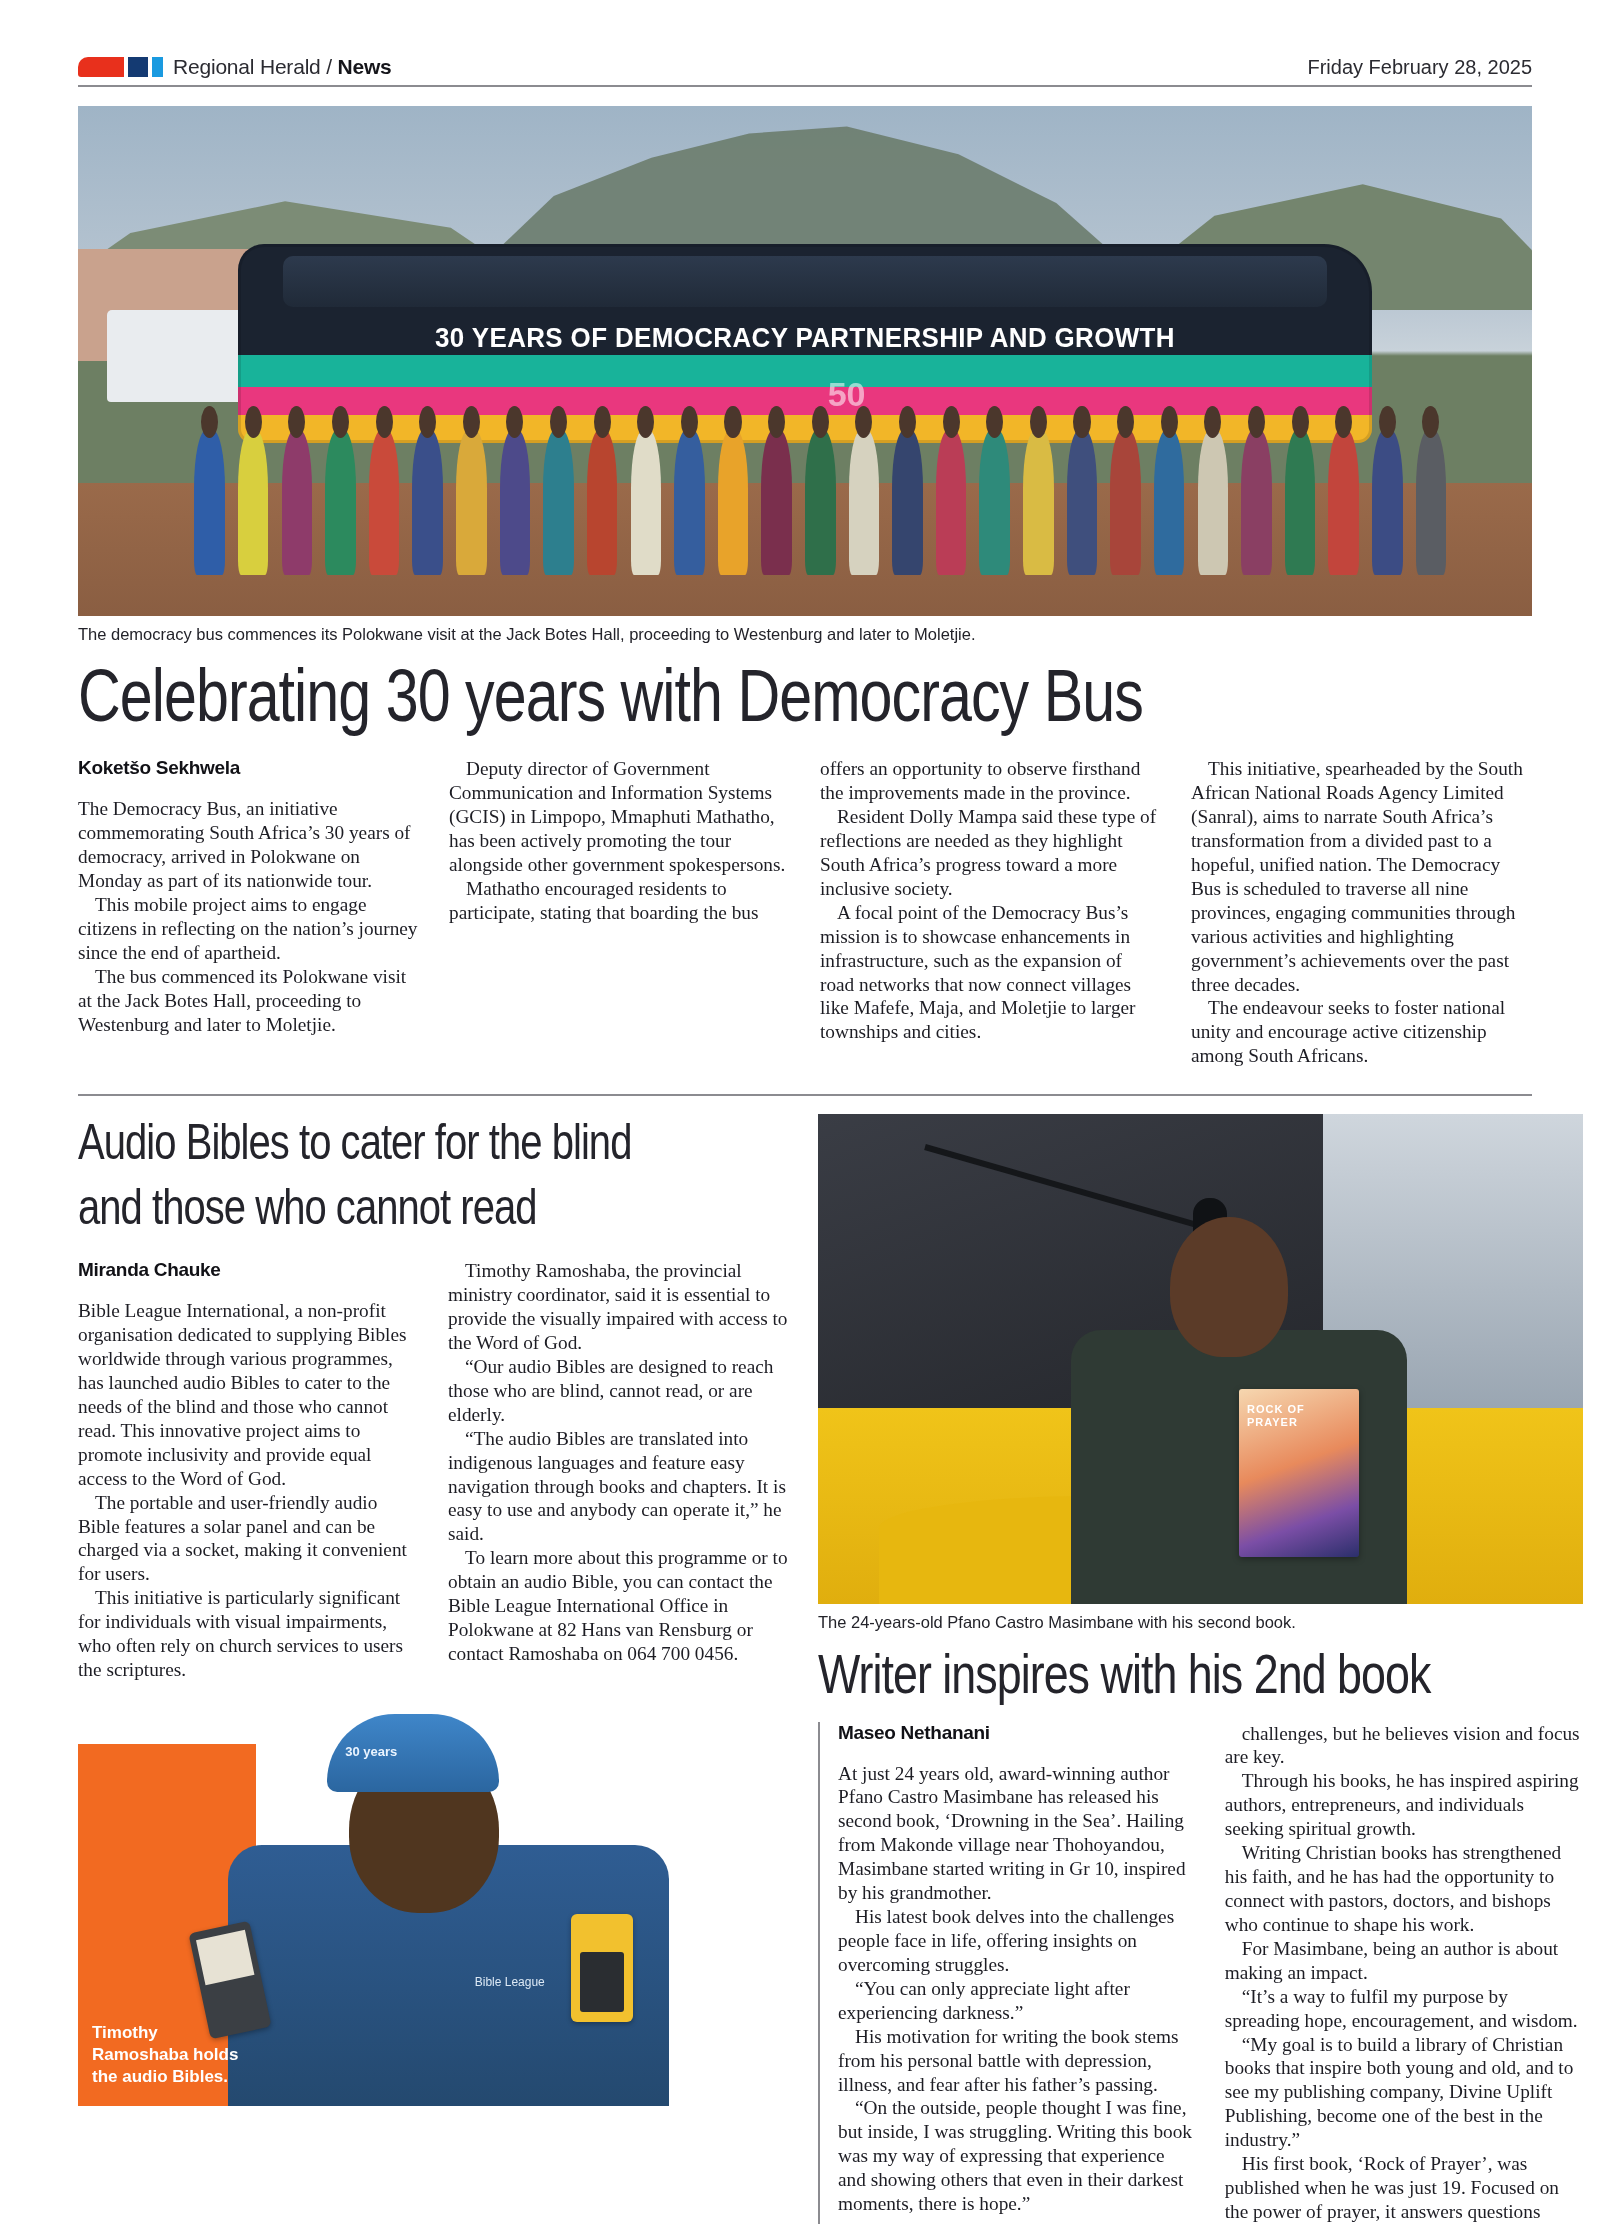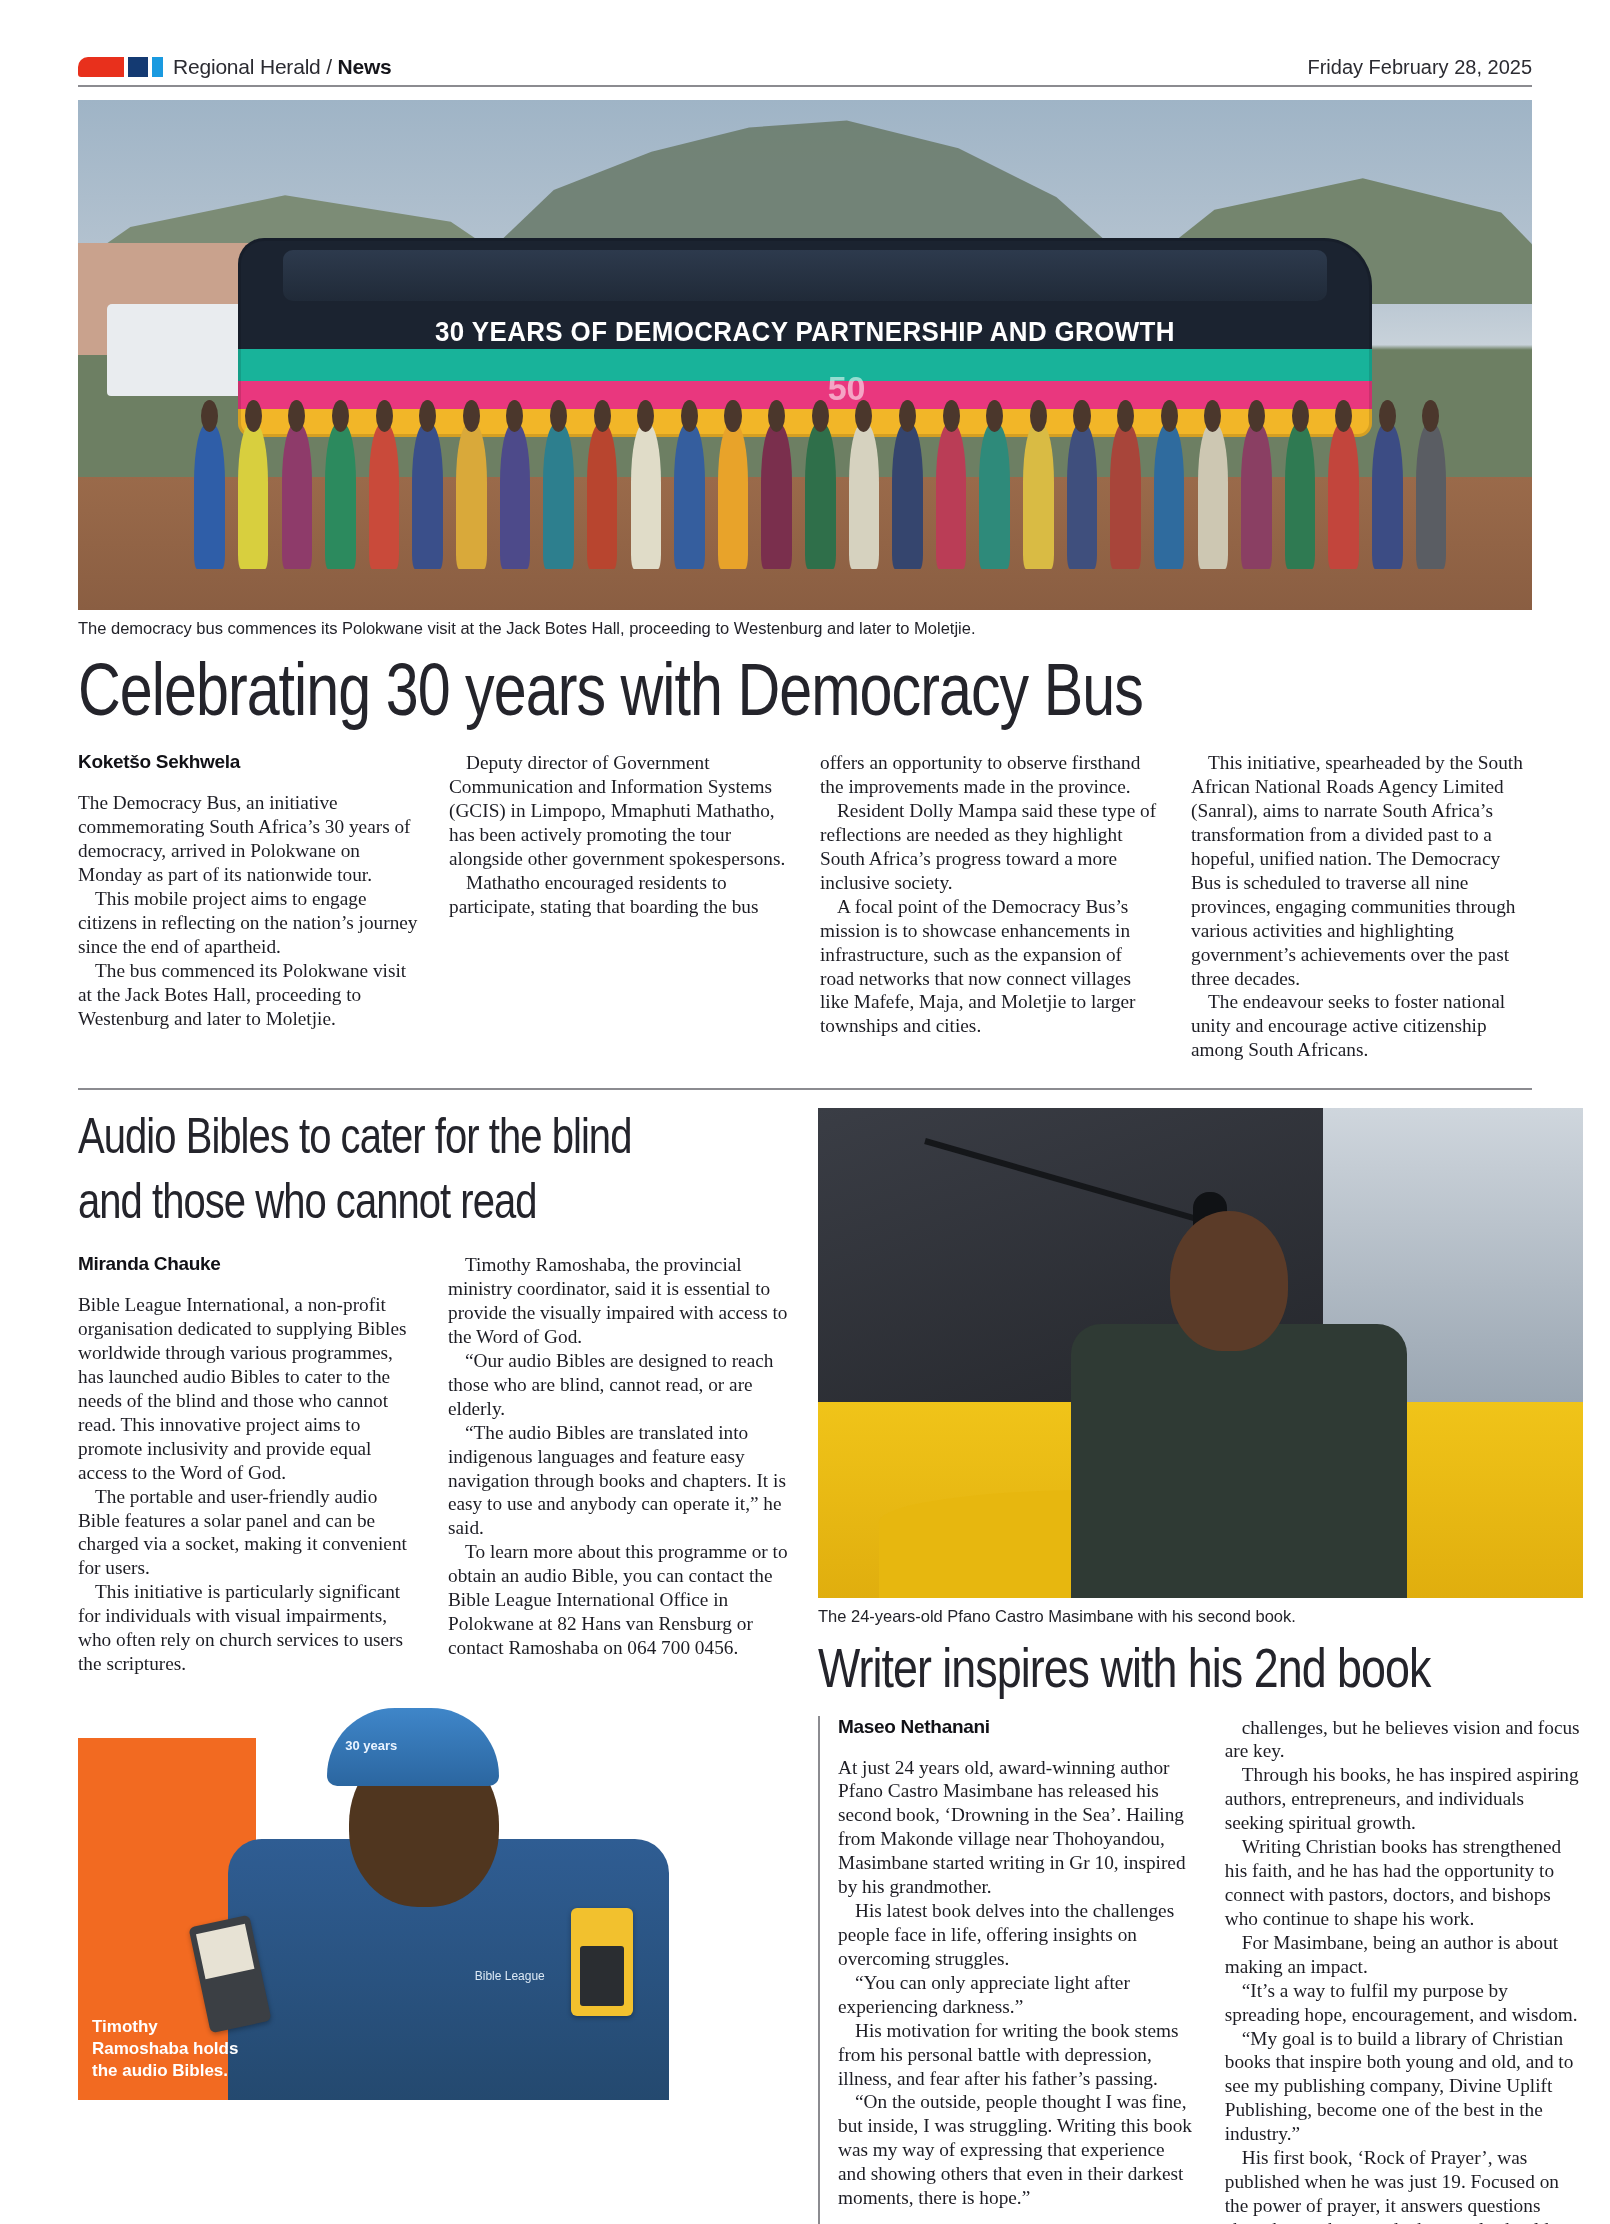--- a/index.html
+++ b/index.html
@@ -94,21 +94,21 @@
     margin: 0;
     font-size: 19.3px;
     line-height: 1.24;
     text-indent: 17px;
     color: #1d1d24;
   }
   .col p.lead { text-indent: 0; }
   .rule { border-top: 2px solid #8b8b90; }
 
   
-  .s1-photo { height: 510px; margin-top: 13px; }
+  .s1-photo { height: 510px; margin-top: 19px; }
   .s1-headline { font-size: 74px; line-height: 1.0; margin: 14px 0 24px; }
   .s1-cols {
     display: grid;
     grid-template-columns: repeat(4, 1fr);
     column-gap: 30px;
   }
 
   .divider-1 { margin-top: 26px; }
 
   
@@ -500,20 +500,23 @@
       <div class="photo s3-photo studio">
         <div class="sky"></div>
         <div class="studio-wall"></div>
         <div class="studio-right"></div>
         <div class="studio-yellow"></div>
         <div class="table-yellow"></div>
         <div class="mic-arm"></div>
         <div class="mic"></div>
         <div class="person-body"></div>
         <div class="person-head"></div>
+        <div class="book">
+          <div class="book-title">ROCK OF PRAYER</div>
+        </div>
       </div>
       <div class="caption">The 24-years-old Pfano Castro Masimbane with his second book.</div>
 
       <h2 class="headline s3-headline">Writer inspires with his 2nd book</h2>
 
       <div class="s3-cols">
         <div class="col">
           <div class="byline">Maseo Nethanani</div>
           <p class="lead">At just 24 years old, award-winning author Pfano Castro Masimbane has released his second book, ‘Drowning in the Sea’. Hailing from Makonde village near Thohoyandou, Masimbane started writing in Gr 10, inspired by his grandmother.</p>
           <p>His latest book delves into the challenges people face in life, offering insights on overcoming struggles.</p>

